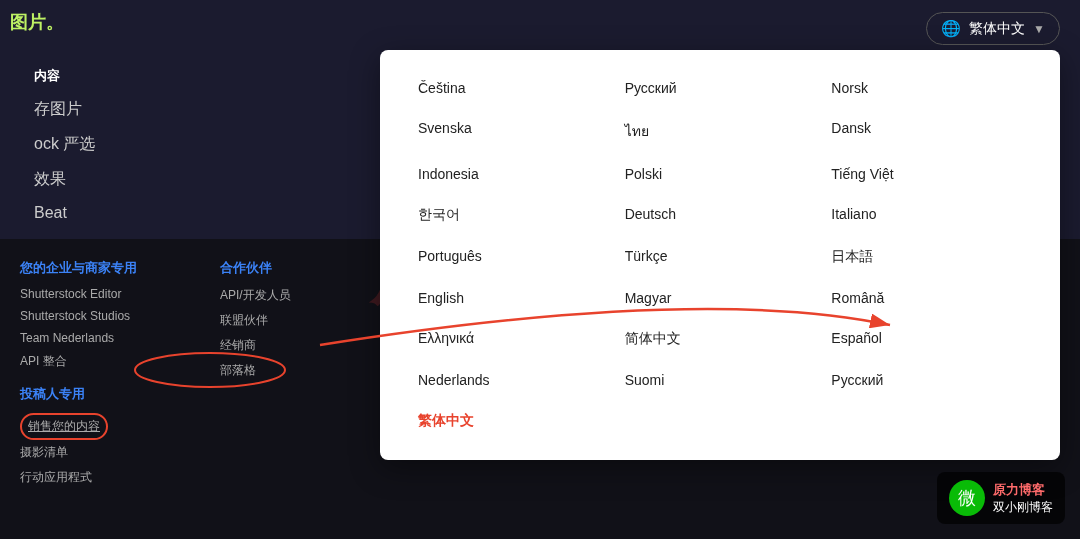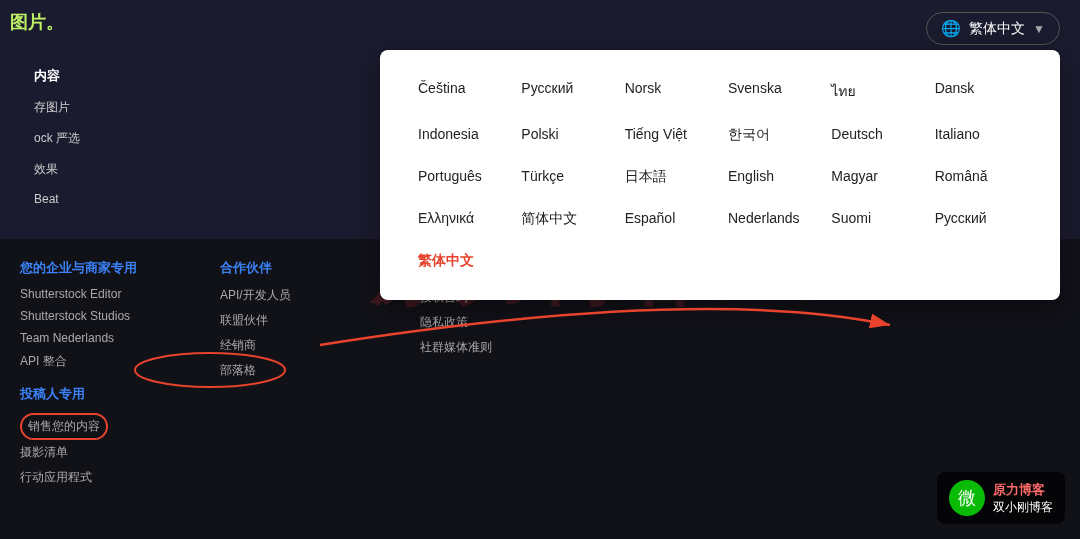--- a/index.html
+++ b/index.html
@@ -60,21 +60,21 @@
       background: #ffffff;
       border-radius: 8px;
       padding: 20px 30px;
       width: 680px;
       box-shadow: 0 8px 30px rgba(0,0,0,0.4);
       z-index: 100;
     }
 
     .lang-grid {
       display: grid;
-      grid-template-columns: repeat(6, 1fr);
+      grid-template-columns: repeat(3, 1fr);
       gap: 4px 0;
     }
 
     .lang-item {
       padding: 10px 8px;
       font-size: 14px;
       color: #222;
       cursor: pointer;
       border-radius: 4px;
       white-space: nowrap;
@@ -184,21 +184,21 @@
     .left-menu {
       position: absolute;
       top: 60px;
       left: 15px;
       width: 140px;
       padding-left: 14px;
     }
 
     .menu-item {
       color: #ccc;
-      font-size: 12px;
+      font-size: 16px;
       padding: 7px 5px;
       cursor: pointer;
     }
   </style>
 </head>
 <body>
 
 <div class="bg"></div>
 
 <div class="top-bar">
@@ -227,21 +227,21 @@
 
   <div class="footer-col">
     <div class="footer-col-title">您的企业与商家专用</div>
     <a class="footer-link">Shutterstock Editor</a>
     <a class="footer-link">Shutterstock Studios</a>
     <a class="footer-link">Team Nederlands</a>
     <a class="footer-link">API 整合</a>
 
     <div style="margin-top:15px;">
       <div class="footer-col-title">投稿人专用</div>
-      <a class="footer-link" style="position:relative;display:inline-block;padding:3px 6px;border:2px solid #e8432d;border-radius:20px;color:#aaa;margin-bottom:4px;">销售您的内容</a>
+      <a class="footer-link" style="position:relative;display:inline-block;padding:3px 6px;border:2px solid #e8432d;border-radius:20px;color:#aaa;margin-bottom:4px;text-decoration:underline;">销售您的内容</a>
       <a class="footer-link">摄影清单</a>
       <a class="footer-link">行动应用程式</a>
     </div>
   </div>
 
   <div class="footer-col" style="margin-left:40px;">
     <div class="footer-col-title">合作伙伴</div>
     <a class="footer-link">API/开发人员</a>
     <a class="footer-link">联盟伙伴</a>
     <a class="footer-link">经销商</a>

